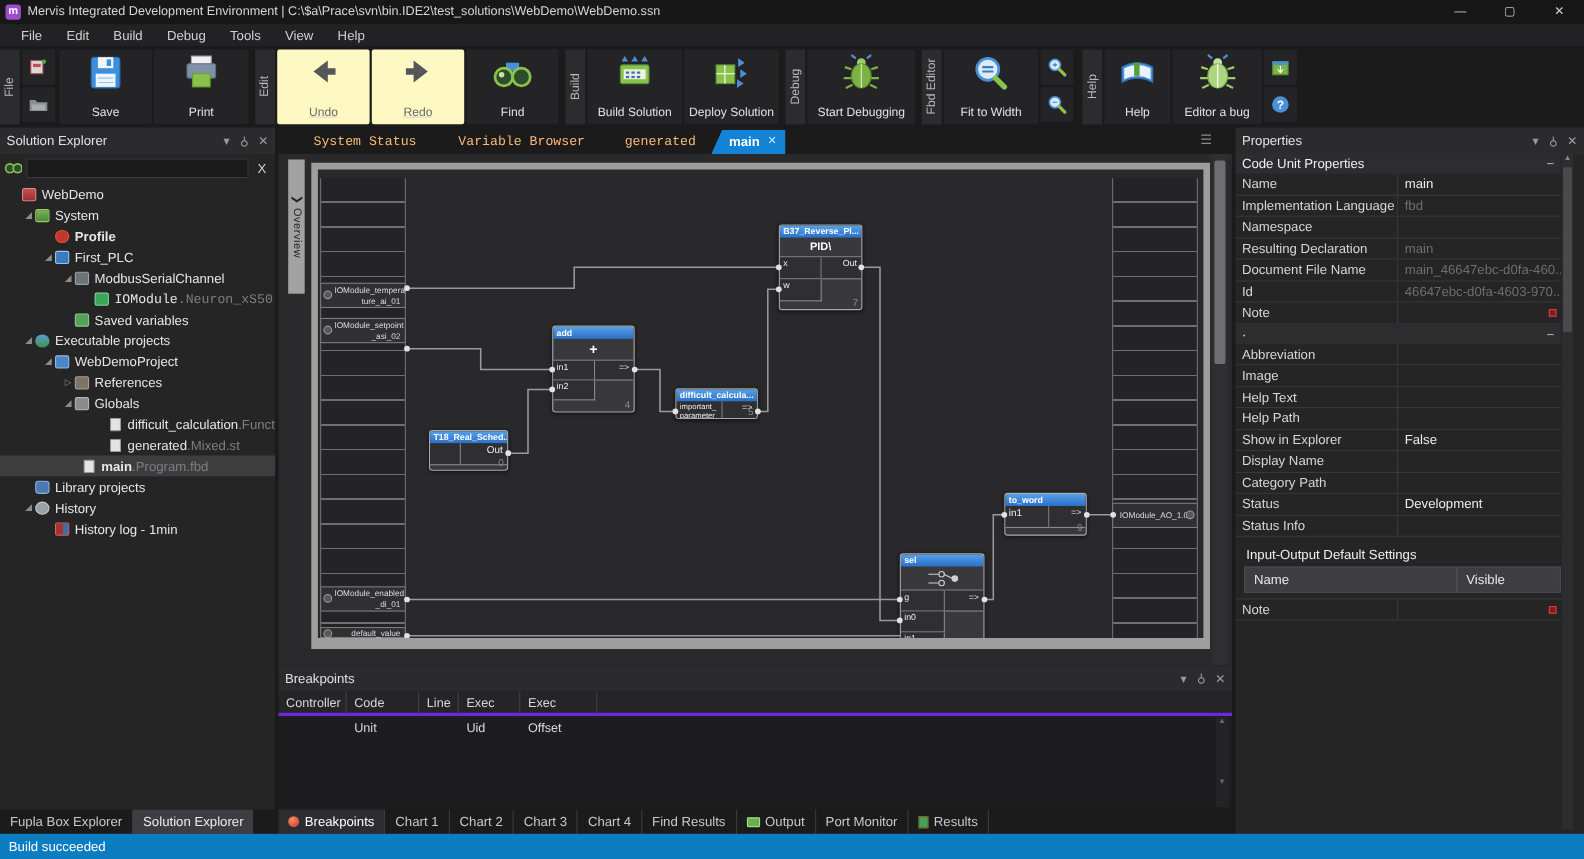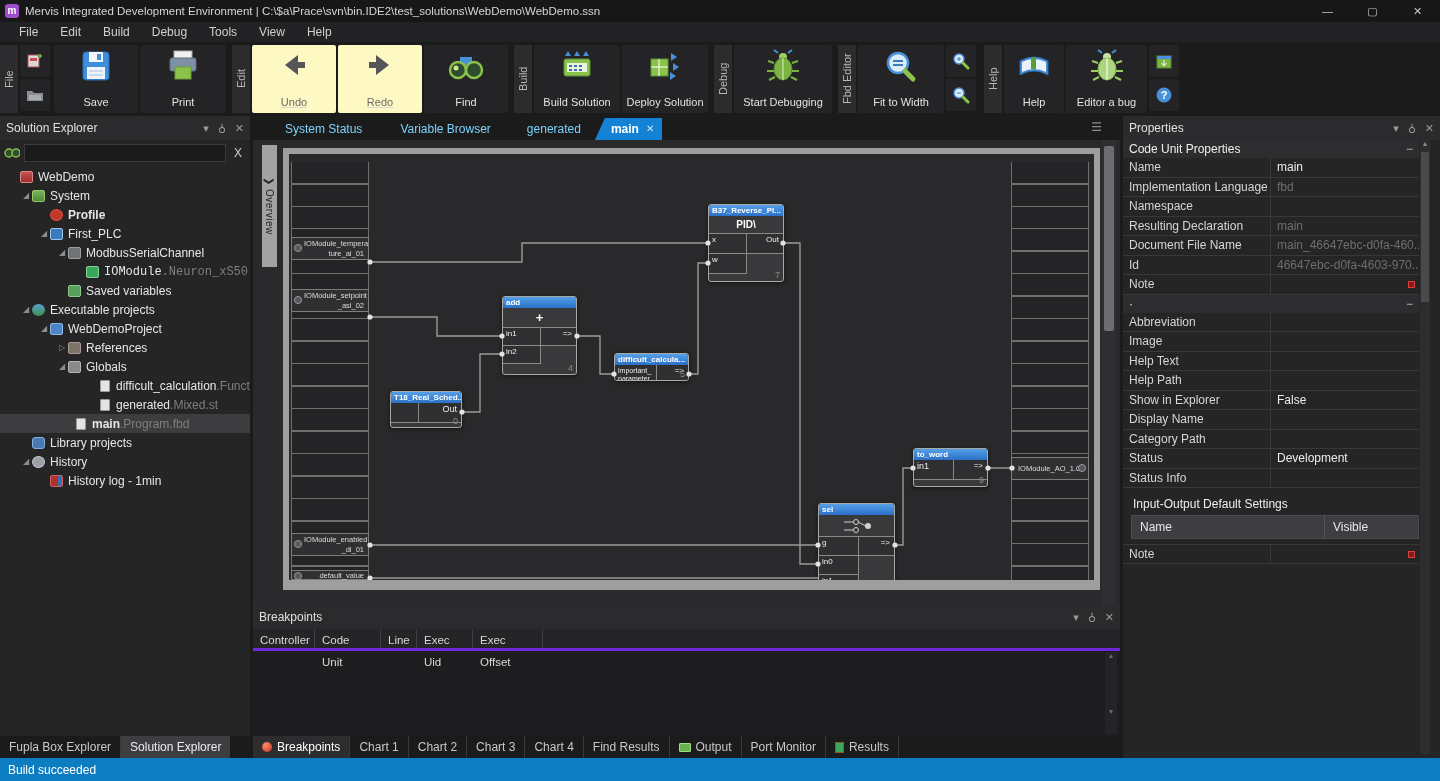--- a/index.html
+++ b/index.html
@@ -59,21 +59,21 @@
   .ic-foldgray{background:#8a8a8a;border:1px solid #b5b5b5;}
   .ic-ref{background:#7d7468;border:1px solid #a99;}
   .ic-exec{background:linear-gradient(#5aa0d0,#3f8f4f);border-radius:50%;}
   .ic-file{background:#e4e4e4;border:1px solid #9a9a9a;width:10px;height:12px;margin-left:2px;margin-right:6px;border-radius:1px;}
   .ic-lib{background:#4a7ab5;border:1px solid #86aede;border-radius:3px;}
   .ic-hist{background:#9aa0a6;border-radius:50%;border:1px solid #c2c8ce;}
   .ic-histlog{background:linear-gradient(90deg,#b03030 60%,#3a6fb0 40%);border:1px solid #c66;}
 
   
   .tabstrip { left:253px; top:116px; width:867px; height:24px; background:#1b1b1c; display:flex; align-items:flex-end; padding-left:32px; }
-  .etab { color:#7dd3fc; font-size:12px; height:22px; line-height:22px; }
+  .etab { color:#fdba74; font-size:12px; height:22px; line-height:22px;font-family:Liberation Mono, monospace; }
   .etab-active { background:#1583d5; color:#fff; font-weight:bold; height:22px; line-height:22px;
                  padding:0 8px 0 16px; clip-path:polygon(10px 0,100% 0,100% 100%,0 100%); display:flex; gap:7px; align-items:center; }
   .etab-close { font-weight:normal; color:#cfe7fa; font-size:10px; }
   .tablist-ic { position:absolute; right:18px; top:4px; color:#8a8a8a; font-size:12px; }
 
   
   .canvas { left:253px; top:140px; width:867px; height:465px; background:#2a2a2c; overflow:hidden; }
   .ovtab { position:absolute; left:9px; top:5px; width:15px; height:122px; background:#a2a2a2; color:#222;
            font-size:10px; writing-mode:vertical-rl; display:flex; align-items:center; justify-content:center; letter-spacing:.5px; }
   .frame { position:absolute; left:30px; top:8px; width:817px; height:442px; border:6px solid #9e9e9e; border-bottom-width:10px; background:#29292b; }
@@ -433,21 +433,21 @@
   </div>
 
   <div class="abs canvas">
     <div class="ovtab">❯&nbsp;<span>Overview</span></div>
     <div class="frame">
       <div class="frame-in">
 
         <div class="rail" style="left:2px;"></div>
         <div class="rail" style="left:722px;"></div>
 
-        <div class="iolabel" style="left:2px; top:83px;">
+        <div class="iolabel" style="left:2px; top:103px;">
           <span class="cio"></span>
           <span>IOModule_tempera</span><br><span>ture_ai_01</span>
         </div>
         <div class="iolabel" style="left:2px; top:135px;">
           <span class="cio"></span>
           <span>IOModule_setpoint</span><br><span>_asi_02</span>
         </div>
         <div class="iolabel" style="left:2px; top:379px;">
           <span class="cio"></span>
           <span>IOModule_enabled</span><br><span>_di_01</span>

